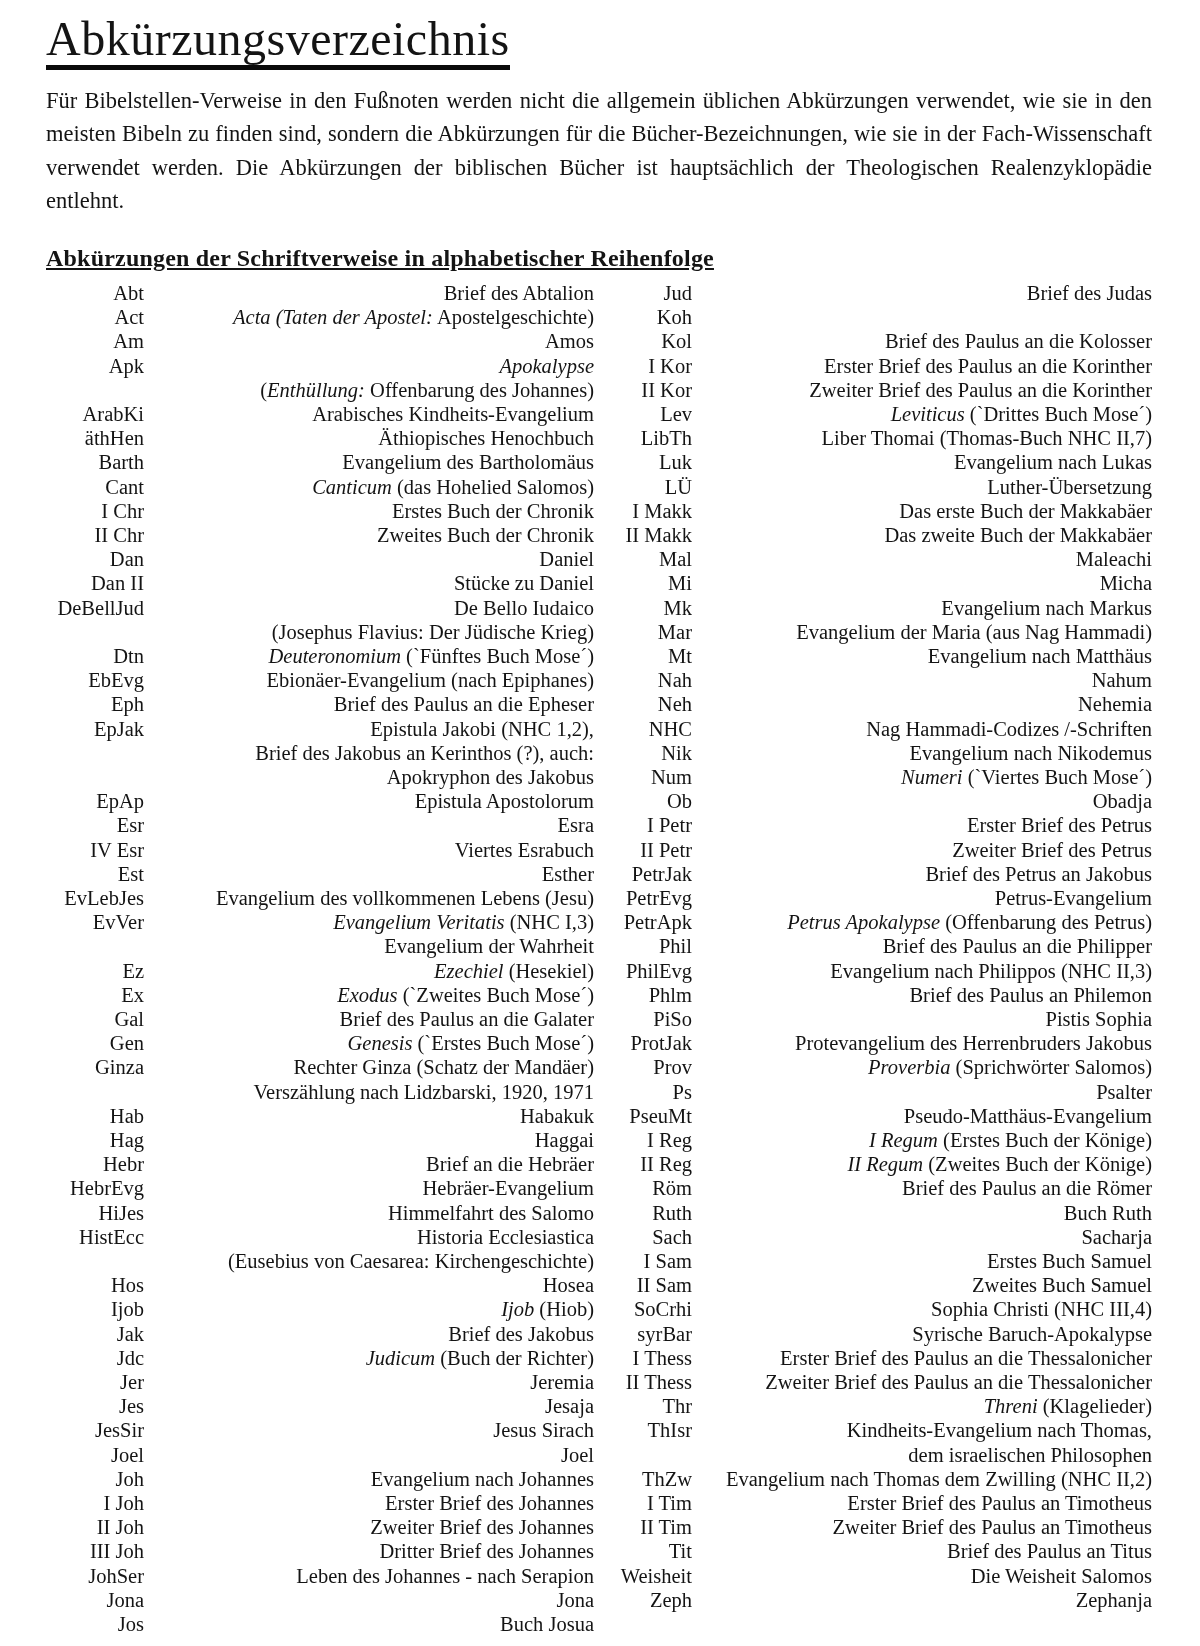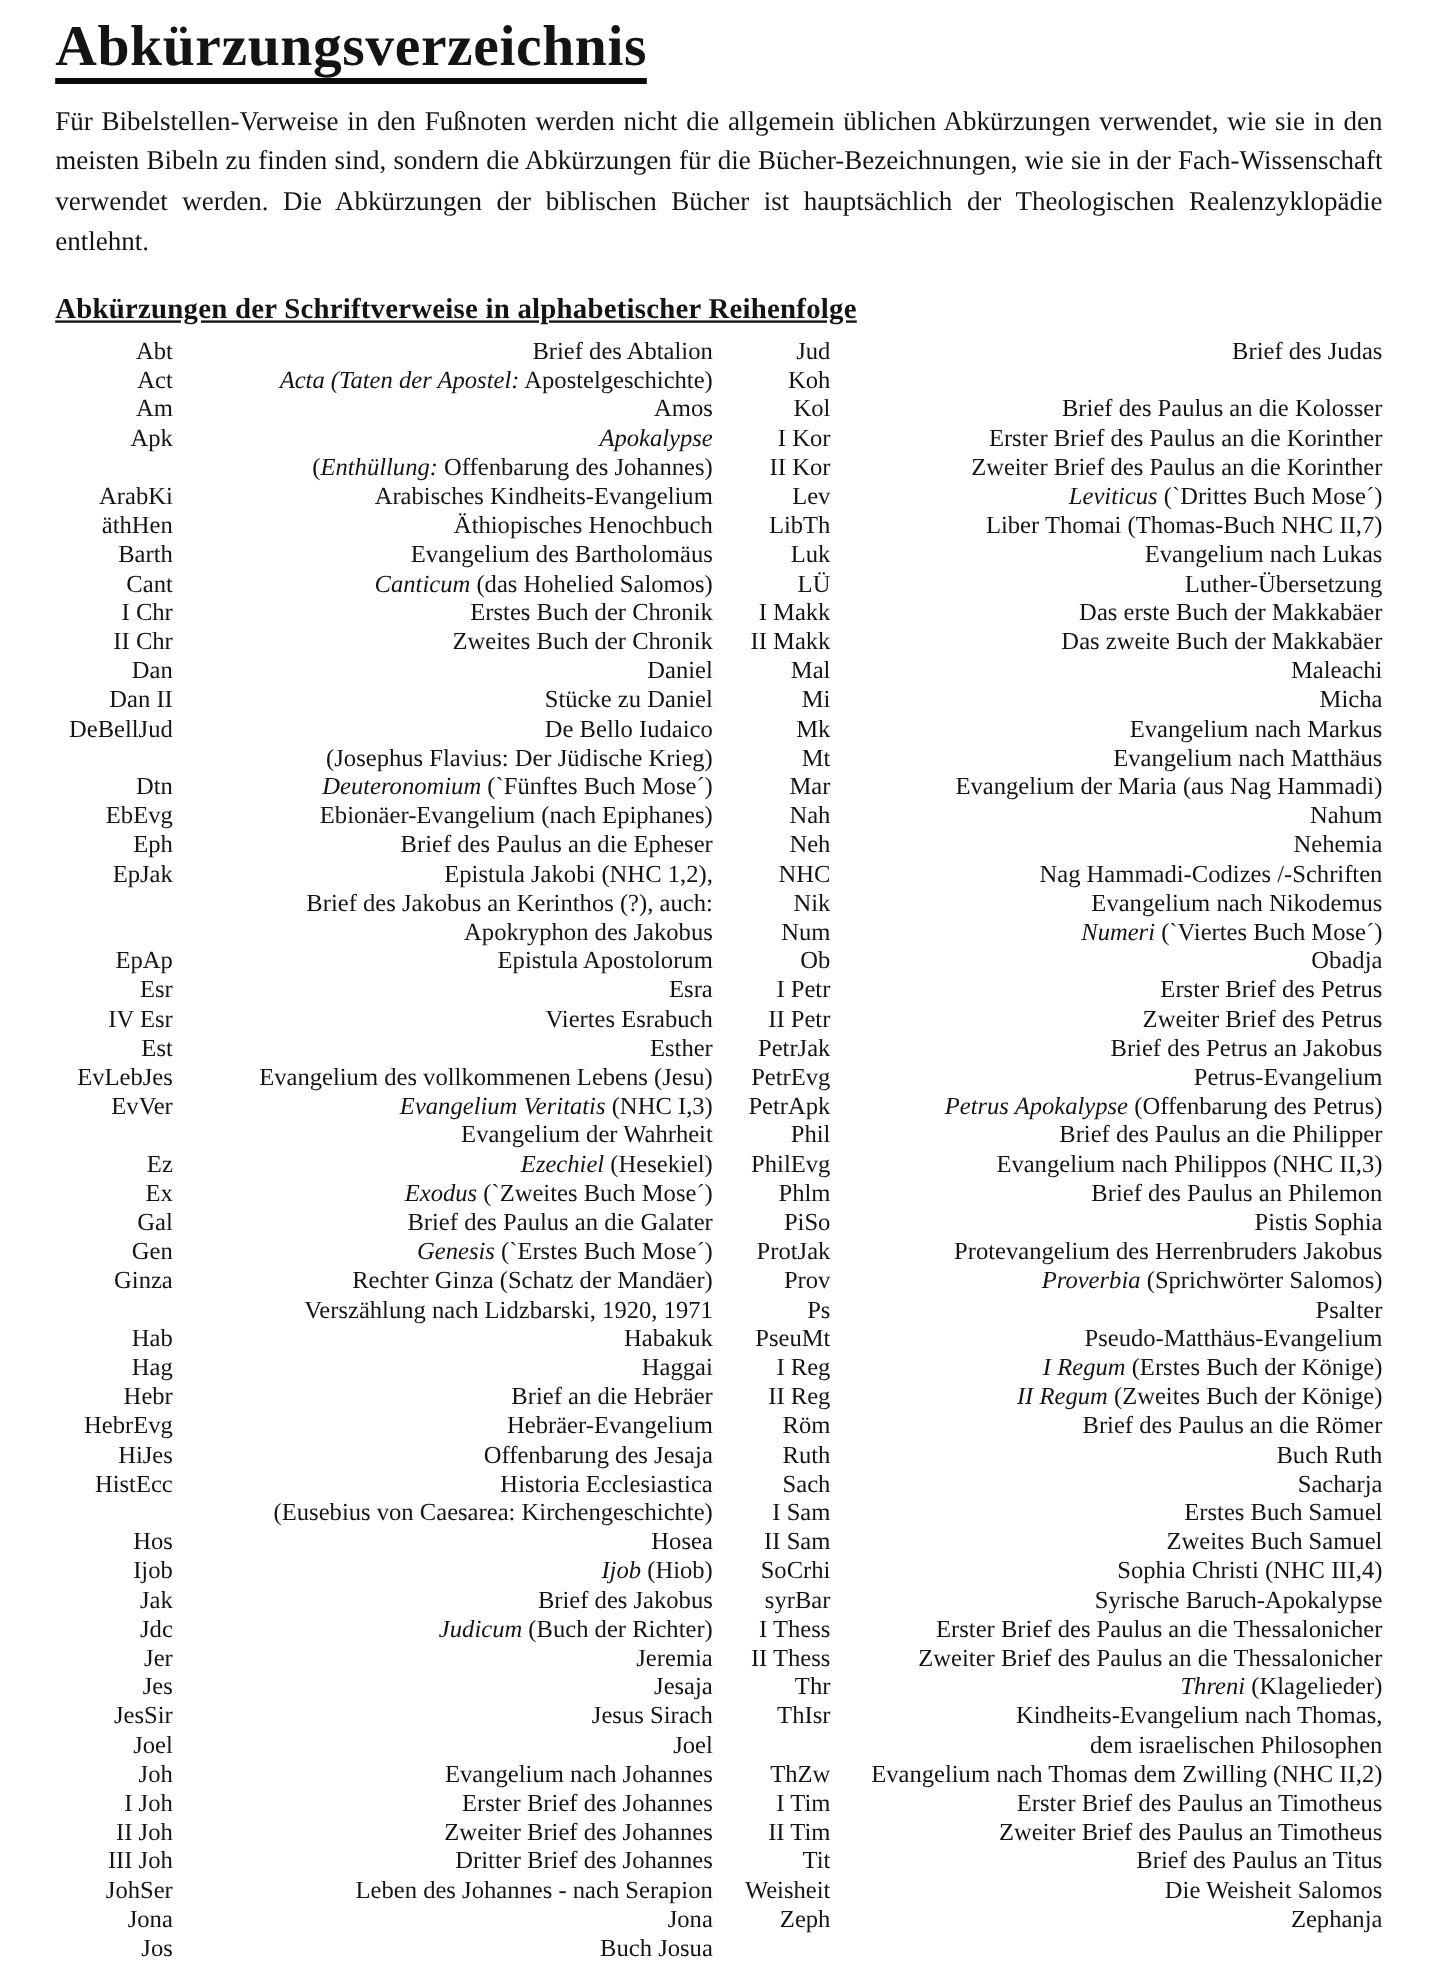--- a/index.html
+++ b/index.html
@@ -14,21 +14,21 @@
     color: #141414;
     position: relative;
     overflow: hidden;
   }
   .page {
     padding: 10px 48px 0 46px;
   }
   .title {
     display: inline-block;
     font-size: 48px;
-    font-weight: bold;
+    font-weight: normal;
     letter-spacing: 0.5px;
     line-height: 1.04;
     border-bottom: 5px solid #0a0a0a;
     padding-bottom: 1px;
     margin: 4px 0 0 0;
   }
   .intro {
     margin-top: 14px;
     font-size: 22.5px;
     line-height: 33.5px;
@@ -278,21 +278,21 @@
         </div>
         <div class="row">
           <span class="abbr">HebrEvg</span>
           <span class="desc">
             <span class="line"><span>Hebräer-Evangelium</span></span>
           </span>
         </div>
         <div class="row">
           <span class="abbr">HiJes</span>
           <span class="desc">
-            <span class="line"><span>Offenbarung des Jesaja</span></span>
+            <span class="line"><span>Himmelfahrt des Salomo</span></span>
           </span>
         </div>
         <div class="row">
           <span class="abbr">HistEcc</span>
           <span class="desc">
             <span class="line"><span>Historia Ecclesiastica</span></span>
             <span class="line"><span>(Eusebius von Caesarea: Kirchengeschichte)</span></span>
           </span>
         </div>
         <div class="row">
@@ -462,29 +462,29 @@
             <span class="line"><span>Micha</span></span>
           </span>
         </div>
         <div class="row">
           <span class="abbr">Mk</span>
           <span class="desc">
             <span class="line"><span>Evangelium nach Markus</span></span>
           </span>
         </div>
         <div class="row">
+          <span class="abbr">Mar</span>
+          <span class="desc">
+            <span class="line"><span>Evangelium der Maria (aus Nag Hammadi)</span></span>
+          </span>
+        </div>
+        <div class="row">
           <span class="abbr">Mt</span>
           <span class="desc">
             <span class="line"><span>Evangelium nach Matthäus</span></span>
-          </span>
-        </div>
-        <div class="row">
-          <span class="abbr">Mar</span>
-          <span class="desc">
-            <span class="line"><span>Evangelium der Maria (aus Nag Hammadi)</span></span>
           </span>
         </div>
         <div class="row">
           <span class="abbr">Nah</span>
           <span class="desc">
             <span class="line"><span>Nahum</span></span>
           </span>
         </div>
         <div class="row">
           <span class="abbr">Neh</span>

